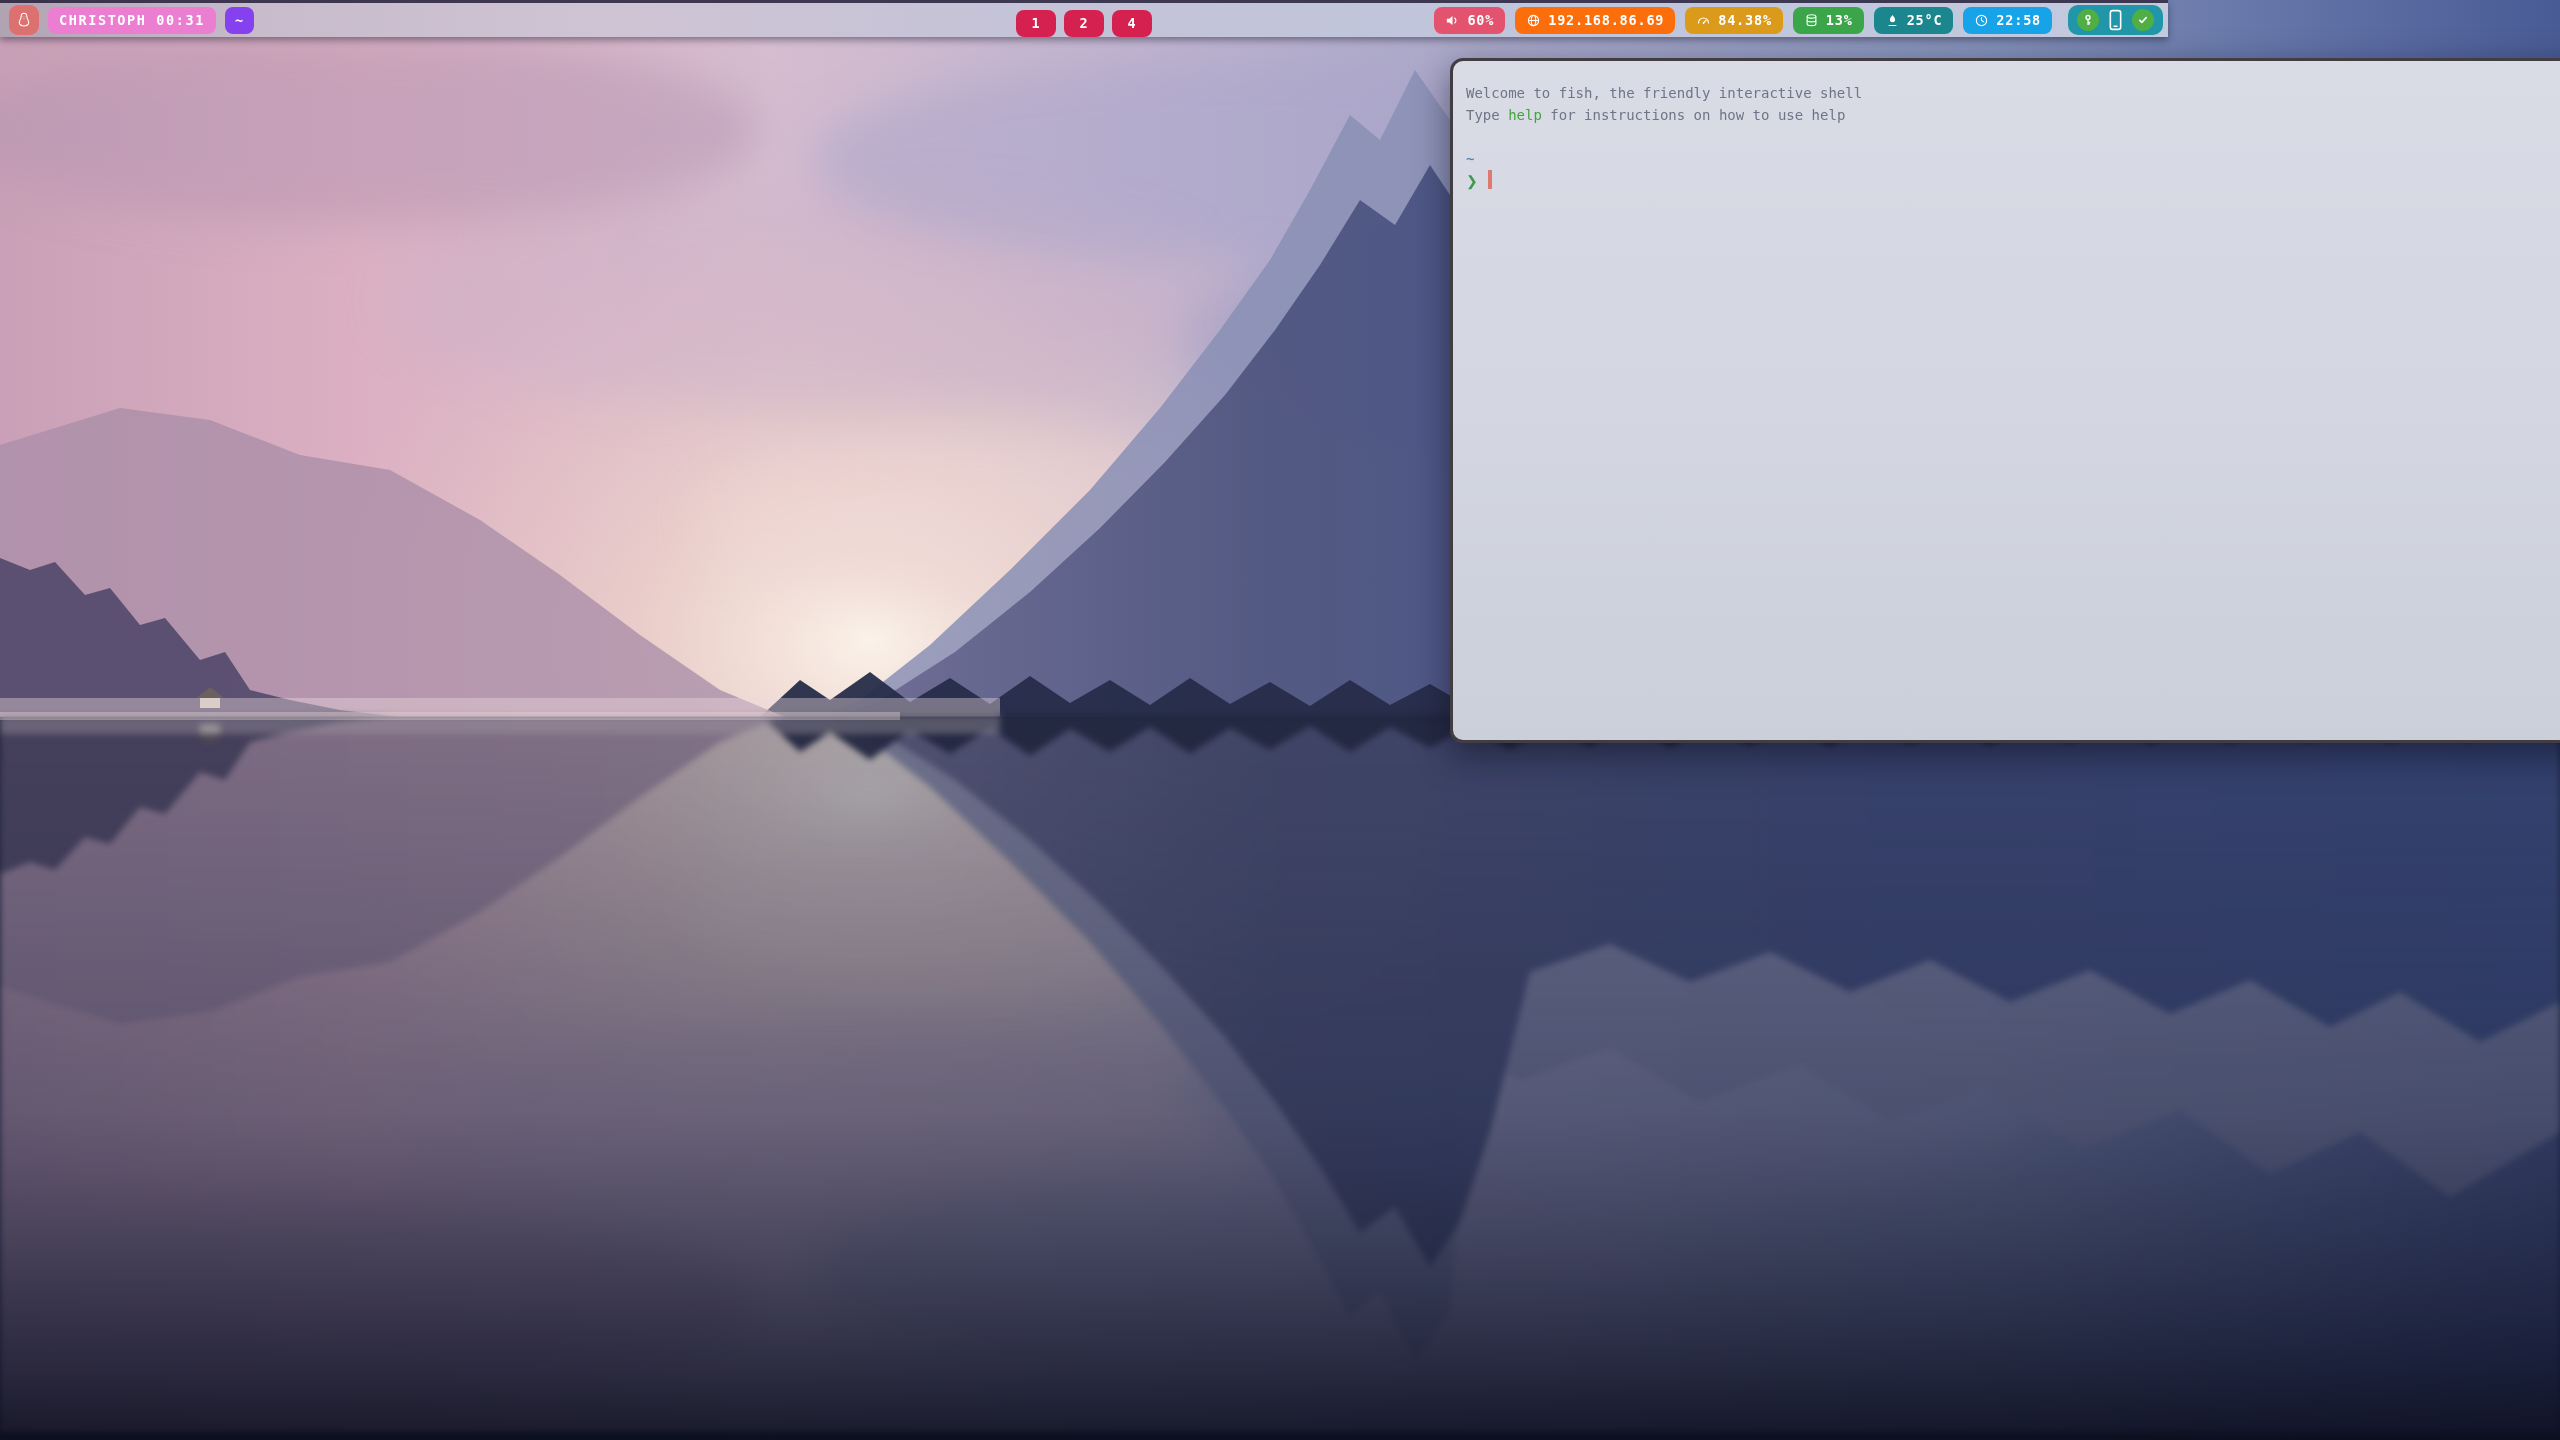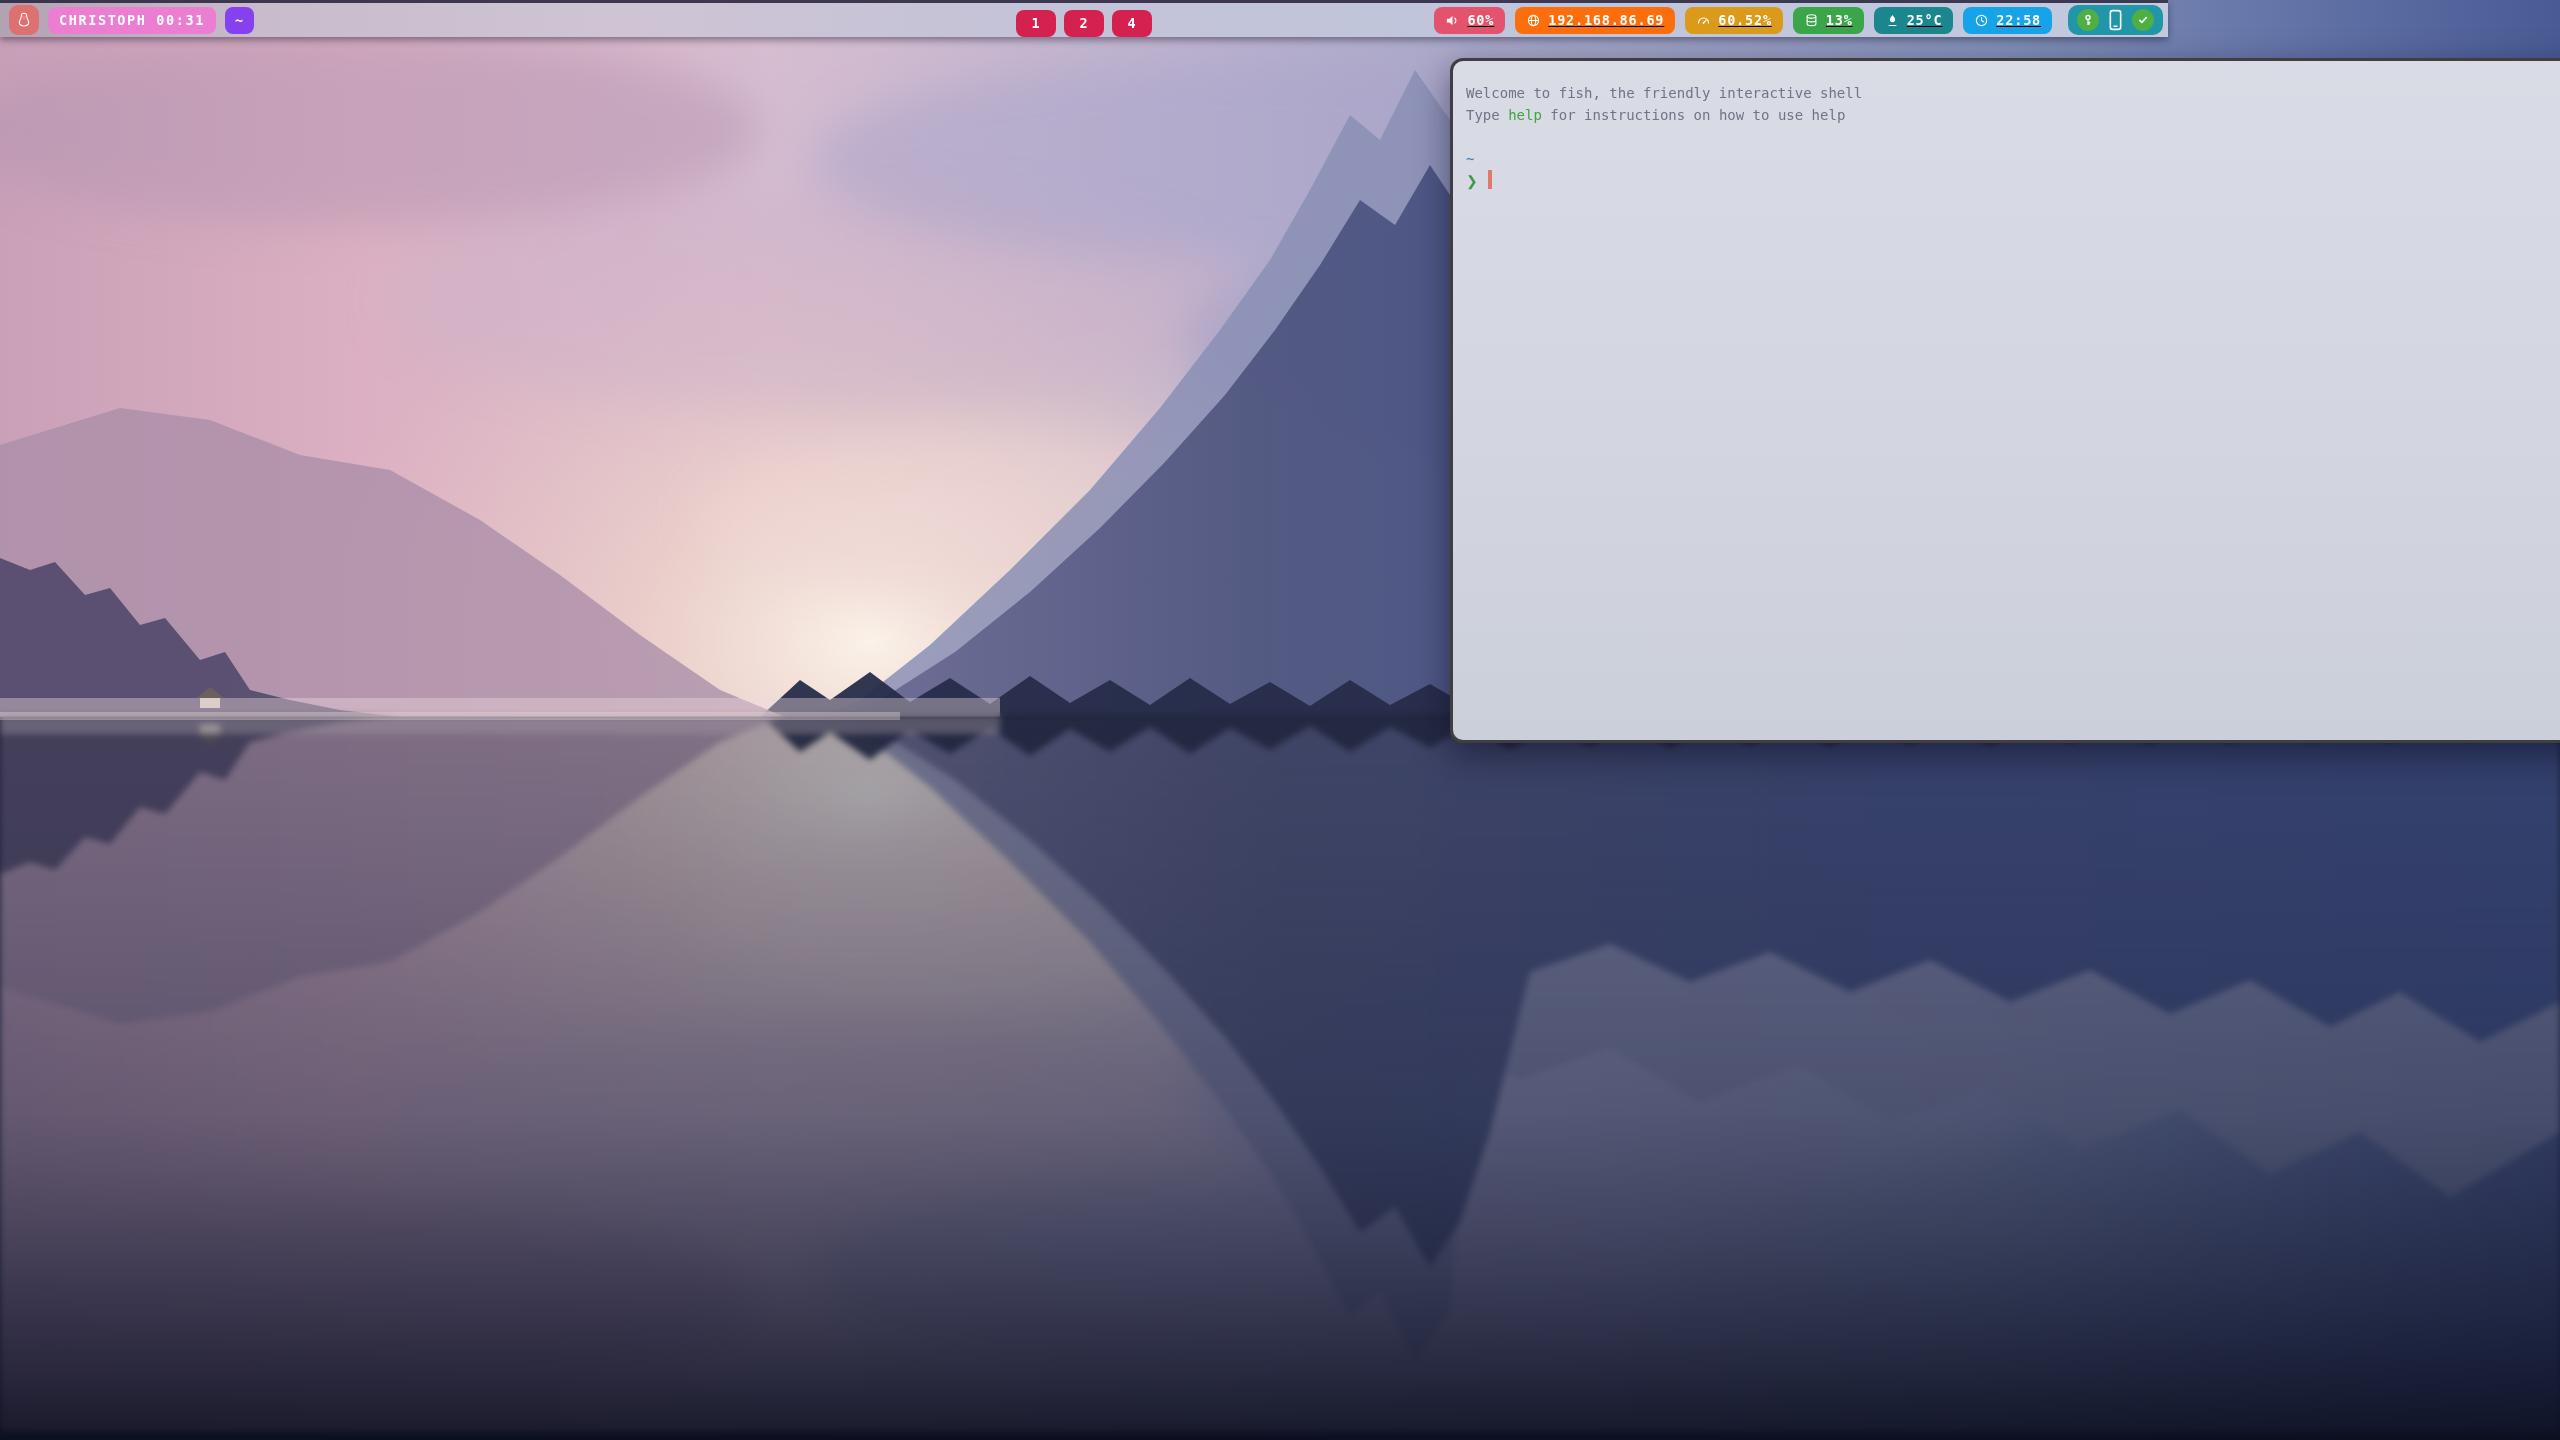--- a/index.html
+++ b/index.html
@@ -18,21 +18,21 @@
     background:linear-gradient(90deg,#b2a3b3 0%,#c8bccc 12%,#cfc4d4 28%,#c4c3d8 48%,#bfc6dc 72%,#c3cade 100%);
     border-top:3px solid rgba(38,30,56,.85);
     box-shadow:0 3px 7px rgba(24,20,44,.45);
     box-sizing:border-box;
     display:flex;align-items:center;
     z-index:5;
   }
   .bar-left{display:flex;align-items:center;gap:9px;padding-left:9px;}
   .bar-center{position:absolute;left:50%;top:3px;height:34px;transform:translateX(-50%);
     display:flex;align-items:center;gap:8px;}
-  .bar-right{margin-left:auto;display:flex;align-items:center;gap:10px;padding-right:5px;text-decoration:underline;}
+  .bar-right{margin-left:auto;display:flex;align-items:center;gap:10px;padding-right:5px;}
   .badge{
     height:27px;border-radius:8px;display:flex;align-items:center;justify-content:center;
     color:#fff;font-size:13.5px;font-weight:bold;letter-spacing:.8px;
     padding:0 11px;box-sizing:border-box;white-space:nowrap;
   }
   .badge .bicon{display:flex;align-items:center;margin-right:7px;}
   .badge.icon-only{width:30px;height:30px;padding:0;border-radius:9px;}
   .ws{width:40px;padding:0;}
   .tray{
     height:30px;border-radius:10px;display:flex;align-items:center;gap:9px;
@@ -201,21 +201,21 @@
     </div>
 
     <div class="badge" style="background-color: rgb(220, 154, 27);">
       <span class="bicon">
         <svg width="15" height="15" viewBox="0 0 24 24" fill="none" stroke="#fff" stroke-width="1.8" stroke-linecap="round">
           <path d="M4 16a8 8 0 0 1 16 0"></path>
           <path d="M12 16l4.2-4.6"></path>
           <circle cx="12" cy="16" r="1.4" fill="#fff" stroke="none"></circle>
         </svg>
       </span>
-      <span>60.52%</span>
+      <span>84.38%</span>
     </div>
 
     <div class="badge" style="background-color: rgb(58, 166, 73);">
       <span class="bicon">
         <svg width="15" height="15" viewBox="0 0 24 24" fill="none" stroke="#fff" stroke-width="1.7">
           <ellipse cx="12" cy="5.5" rx="7" ry="2.7"></ellipse>
           <path d="M5 5.5v6c0 1.5 3.1 2.7 7 2.7s7-1.2 7-2.7v-6"></path>
           <path d="M5 11.5v6c0 1.5 3.1 2.7 7 2.7s7-1.2 7-2.7v-6"></path>
         </svg>
       </span>

